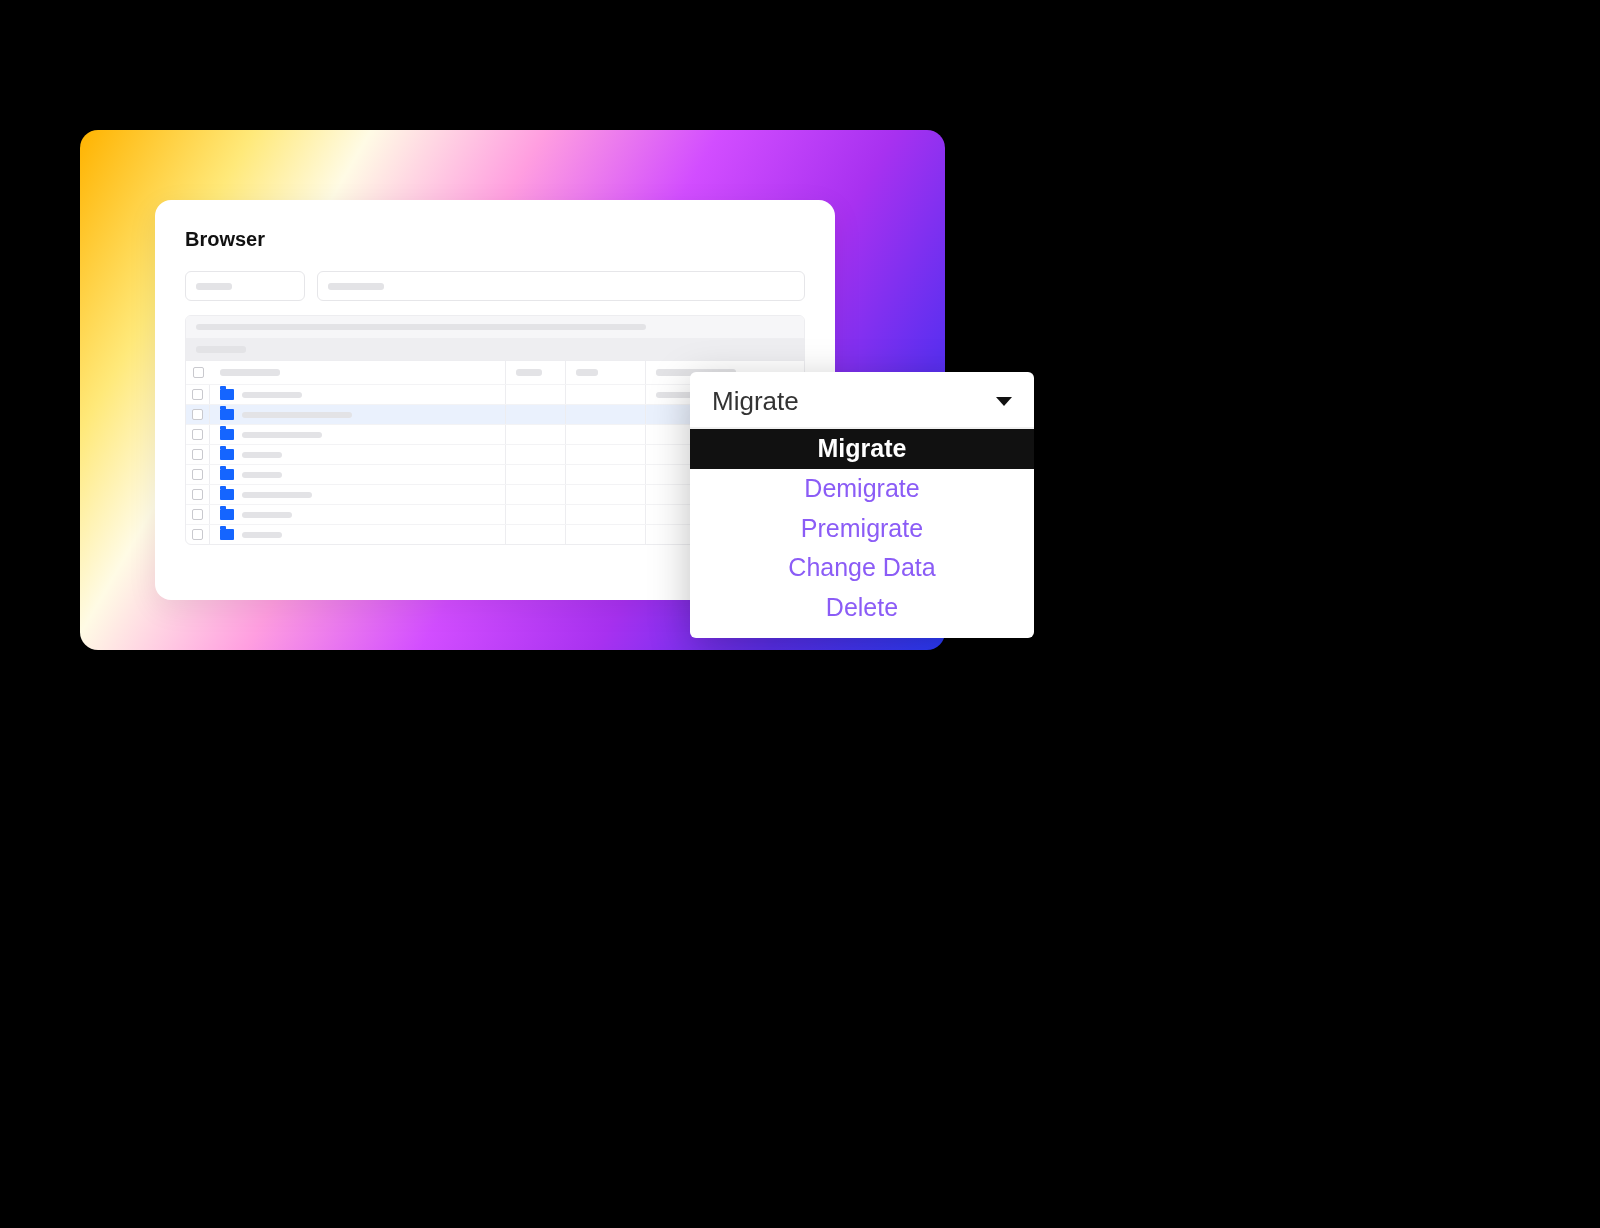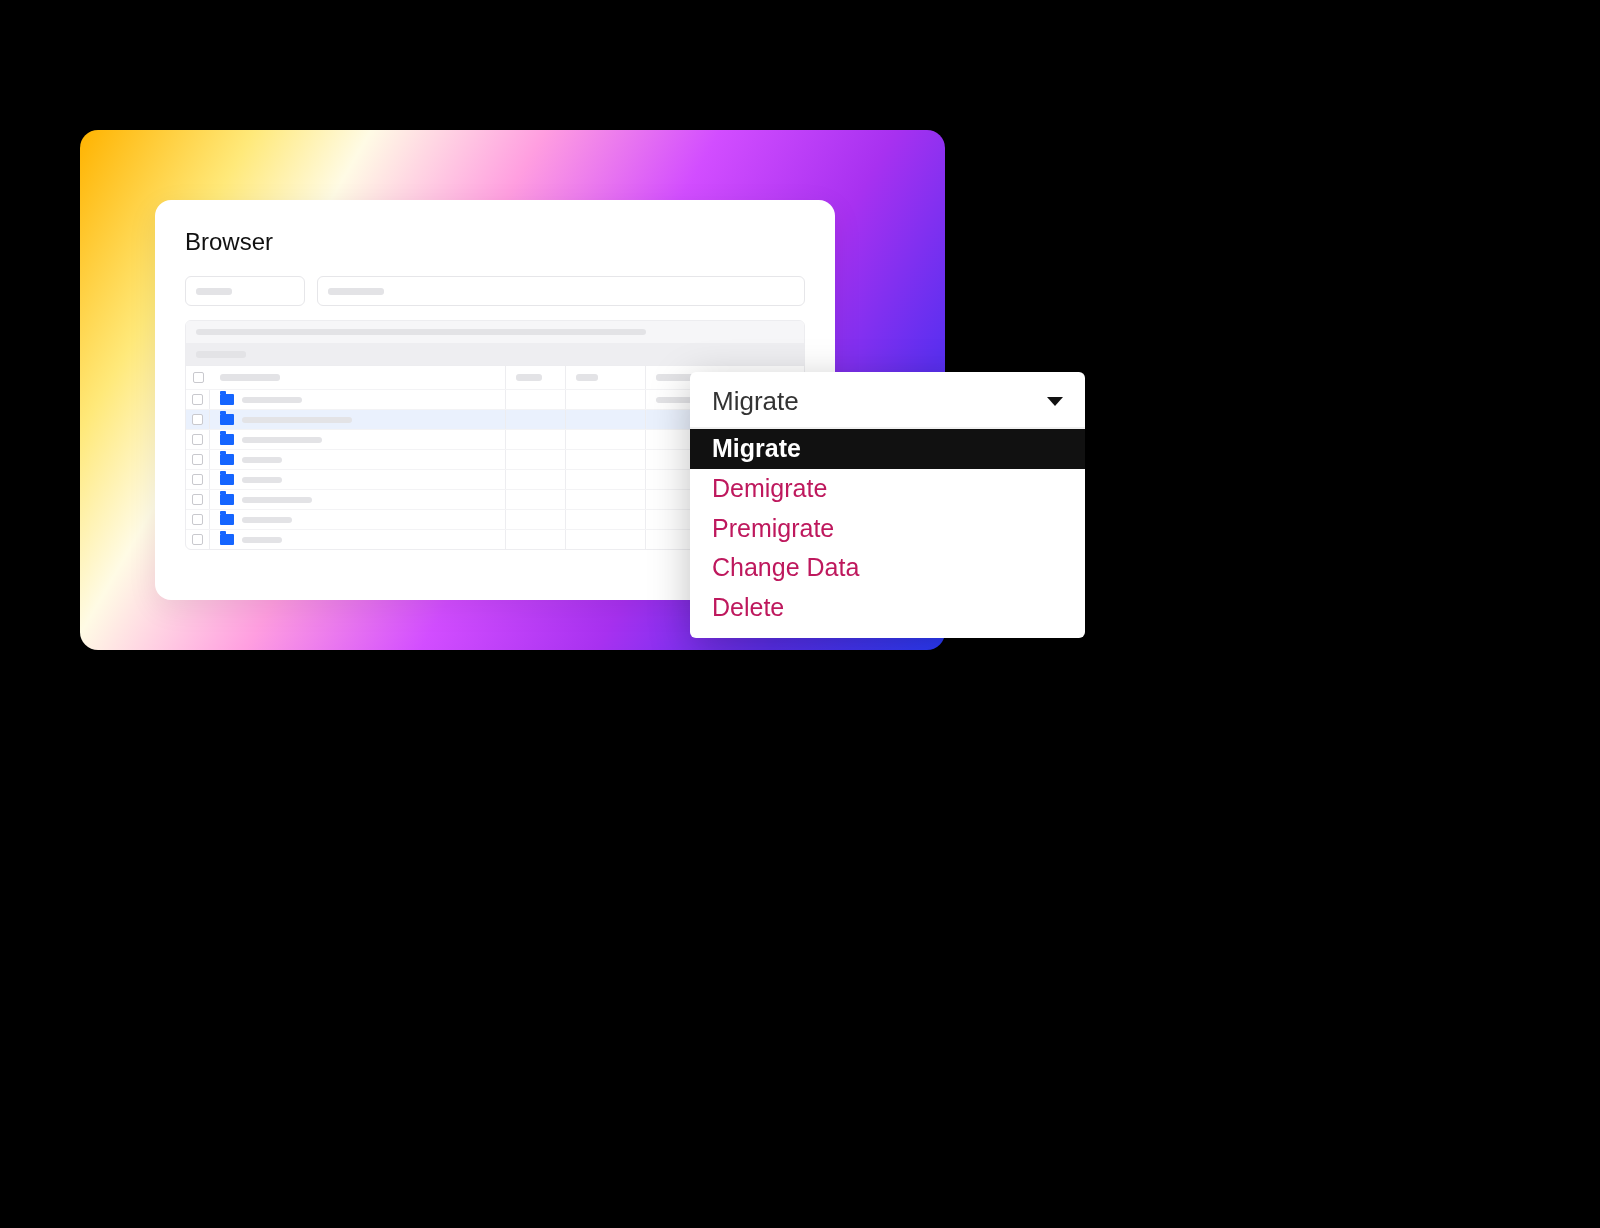--- a/index.html
+++ b/index.html
@@ -38,22 +38,22 @@
     top: 200px;
     width: 680px;
     height: 400px;
     background: #fff;
     border-radius: 16px;
     padding: 28px 30px;
     box-shadow: 0 8px 30px rgba(0,0,0,0.08);
   }
 
   .panel-title {
-    font-size: 24px;
-    font-weight: 400;
+    font-size: 20px;
+    font-weight: 700;
     color: #111;
     margin-bottom: 20px;
   }
 
   .filter-row {
     display: flex;
     gap: 12px;
     margin-bottom: 14px;
   }
 
@@ -155,46 +155,47 @@
     height: 3px;
     background: #1565ff;
     border-radius: 1px 1px 0 0;
   }
 
   
   .dropdown {
     position: absolute;
     left: 690px;
     top: 372px;
-    width: 395px;
+    width: 344px;
     background: #fff;
     border-radius: 6px;
     box-shadow: 0 10px 40px rgba(0,0,0,0.25);
     overflow: hidden;
+    text-align: center;
   }
   .dropdown-header {
     display: flex;
     justify-content: space-between;
     align-items: center;
     padding: 14px 22px 10px 22px;
     font-size: 26px;
     color: #333;
     cursor: pointer;
     border-bottom: 2px solid #f0f0f0;
   }
   .caret {
     width: 0; height: 0;
     border-left: 8px solid transparent;
     border-right: 8px solid transparent;
     border-top: 9px solid #111;
   }
   .dropdown-item {
     padding: 3px 22px;
     font-size: 25px;
-    color: #be185d;
+    color: #8b5cf6;
     cursor: pointer;
     line-height: 1.35;
   }
   .dropdown-item.active {
     background: #111;
     color: #fff;
     font-weight: 600;
   }
   .dropdown-list { padding-bottom: 10px; }
 </style>

